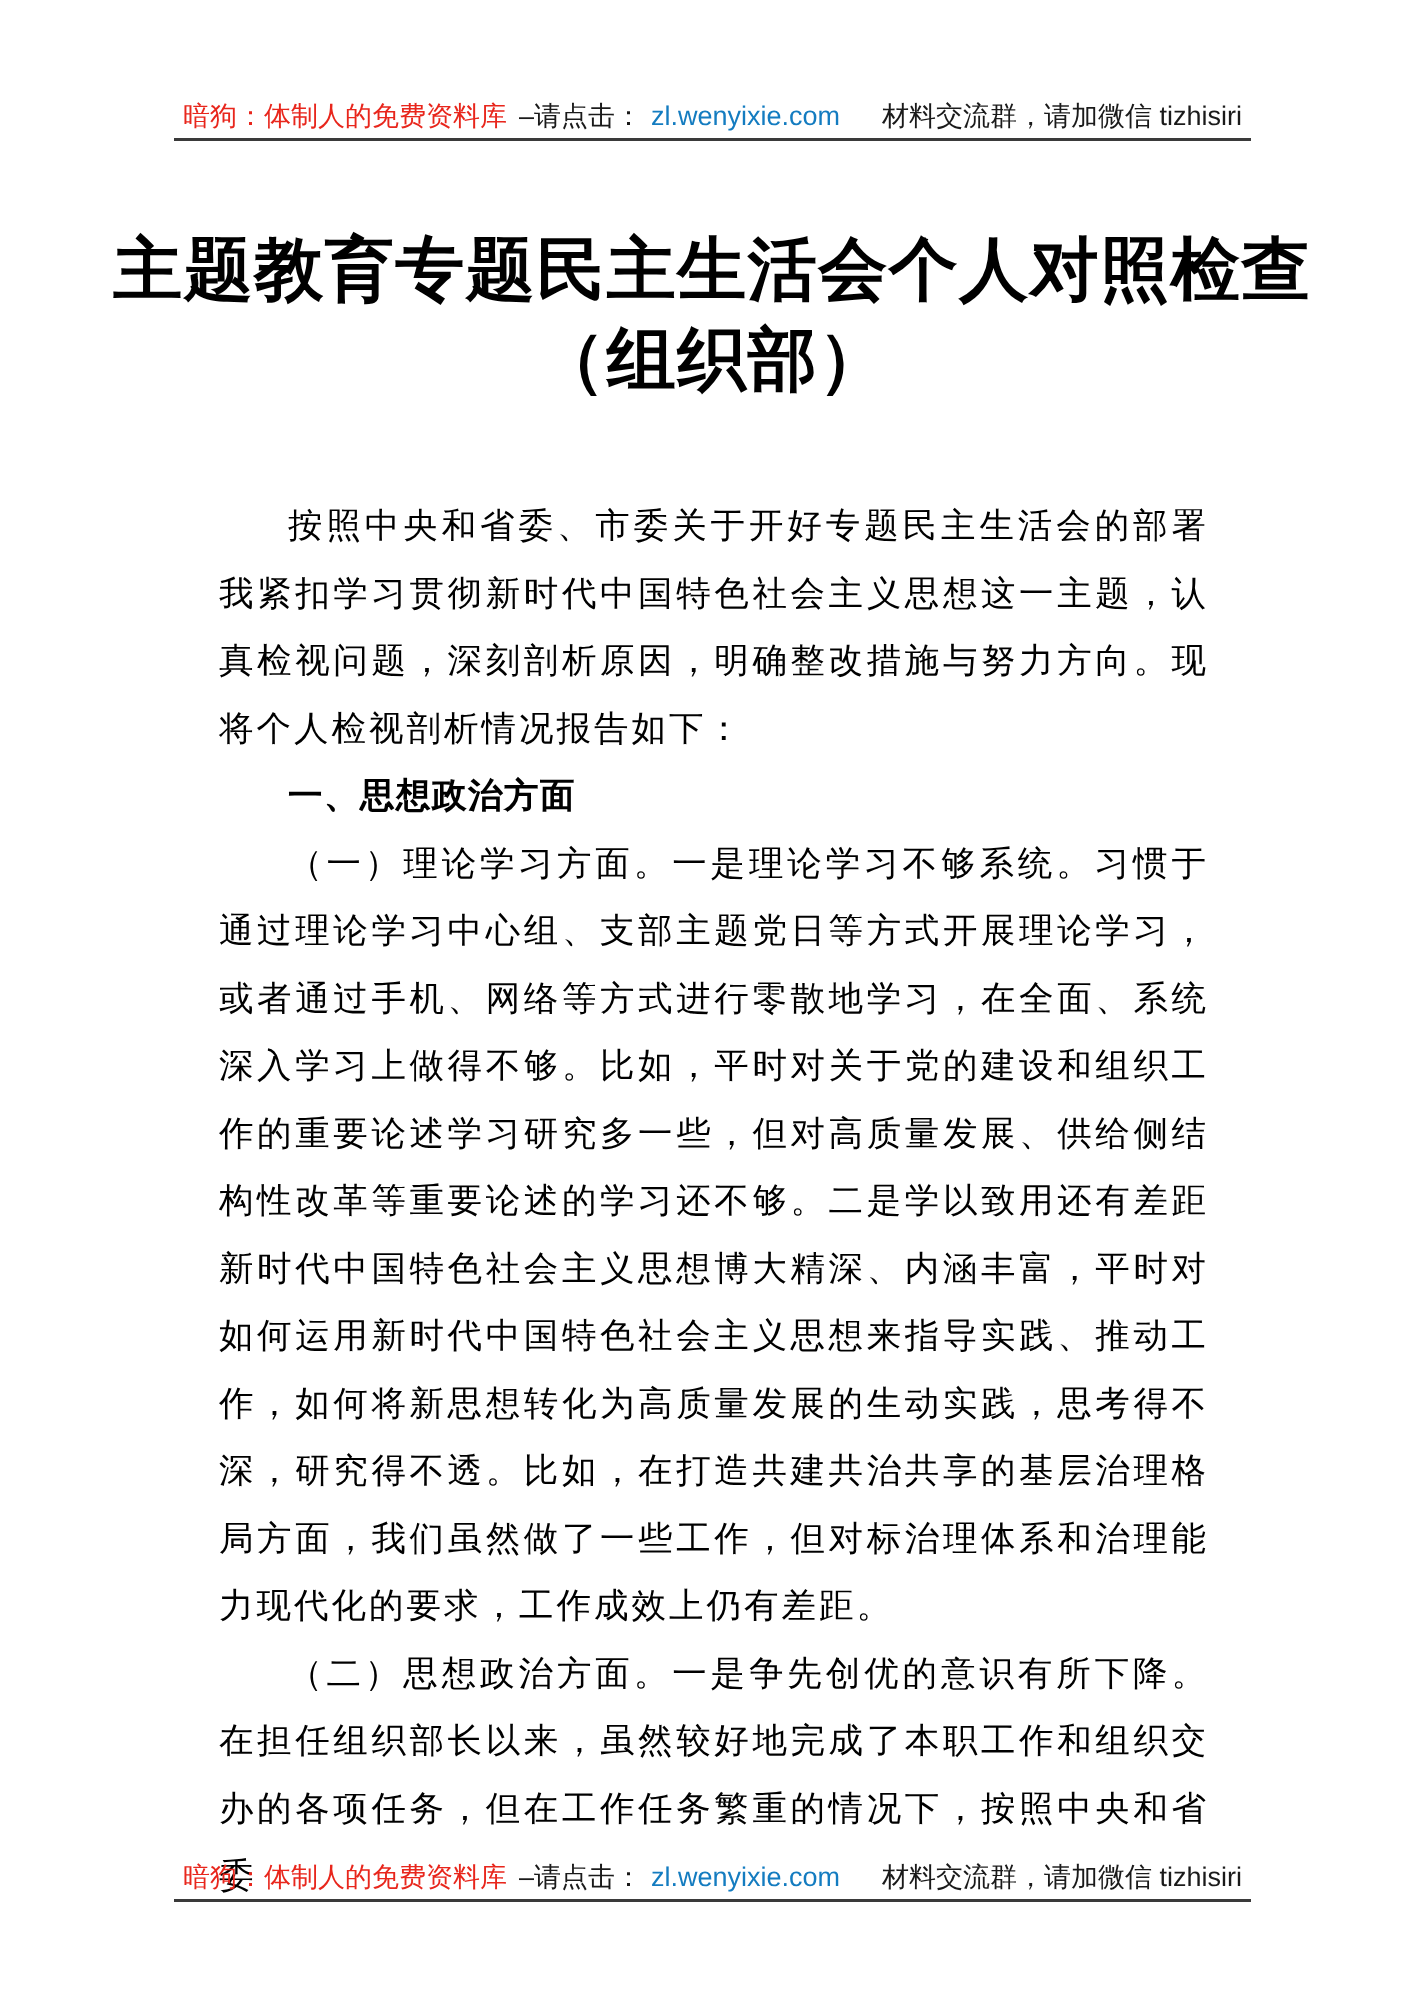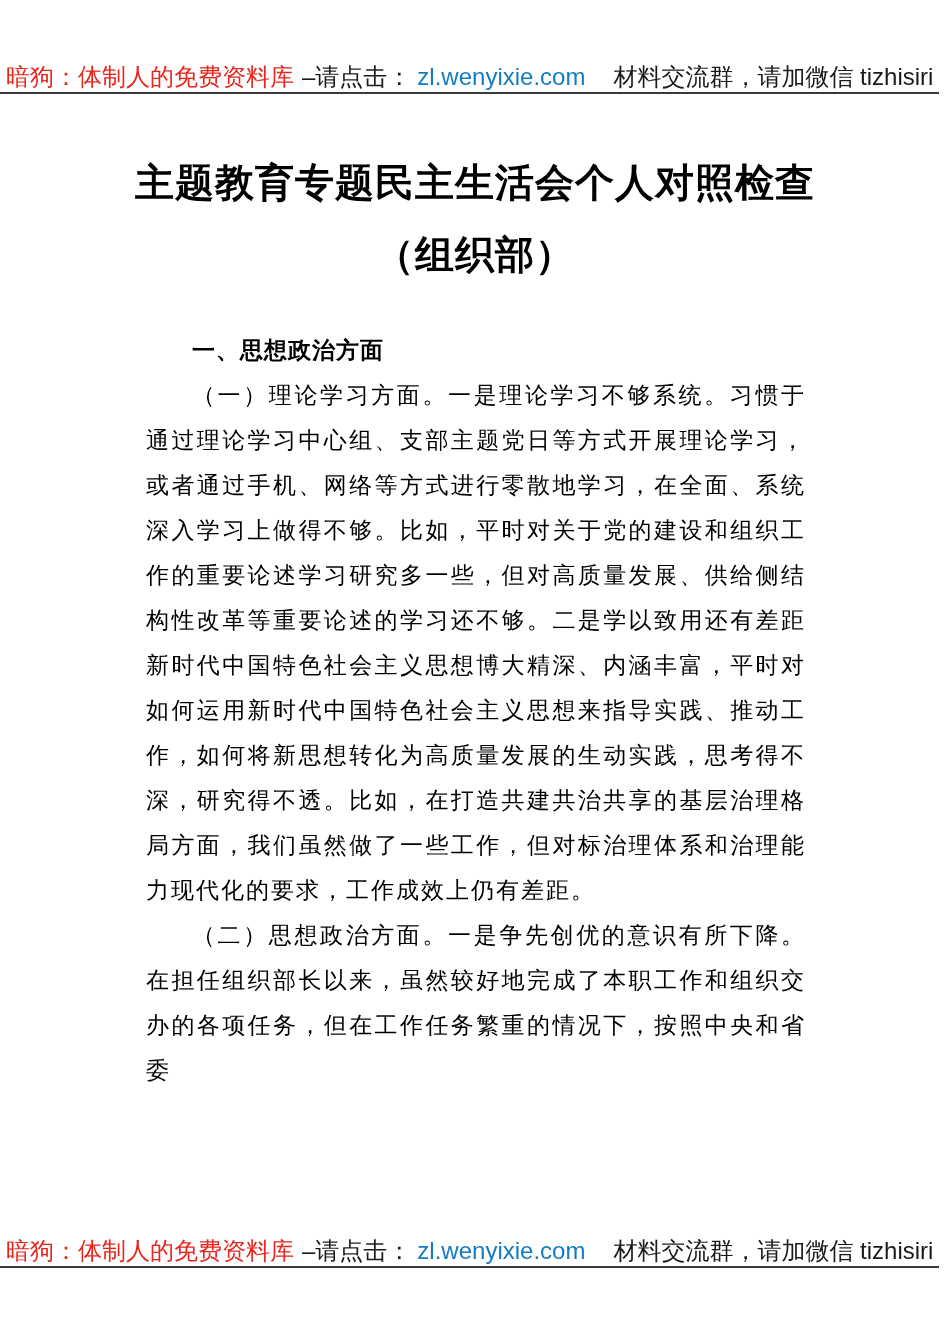--- a/index.html
+++ b/index.html
@@ -16,22 +16,23 @@
     overflow: hidden;
     font-family: "Liberation Serif", "DejaVu Serif", serif;
     color: #000000;
   }
 
   
   .banner {
     position: absolute;
     left: 0;
     right: 0;
+    text-align: center;
     font-family: "Liberation Sans", "DejaVu Sans", sans-serif;
-    font-size: 24px;
+    font-size: 18px;
     line-height: 22px;
     white-space: nowrap;
   }
   .banner.top    { top: 66px; }
   .banner.bottom { top: 1240px; }
   .banner-inner {
     display: inline-block;
     padding: 0 6px 4px 6px;
     border-bottom: 2px solid #3a3a3a;
   }
@@ -39,28 +40,28 @@
   .banner-click  { color: #1a1a1a; margin-left: 8px; }
   .banner-link   { color: #147cc0; margin-left: 6px; text-decoration: none; cursor: pointer; }
   .banner-suffix { color: #1a1a1a; margin-left: 28px; }
 
   
   .doc-title {
     position: absolute;
     left: 0;
     right: 0;
     text-align: center;
-    font-family: Liberation Sans, sans-serif;
+    font-family: Liberation Mono, monospace;
     font-weight: bold;
-    font-size: 39px;
+    font-size: 46px;
     letter-spacing: 1px;
     line-height: 46px;
   }
   .doc-title.line1 { top: 160px; }
-  .doc-title.line2 { top: 232px; }
+  .doc-title.line2 { top: 220px; }
 
   
   .doc-body {
     position: absolute;
     top: 328px;
     left: 146px;
     width: 660px;
     font-size: 23px;
     line-height: 45px;
     letter-spacing: 2px;
@@ -85,20 +86,21 @@
   <div class="banner top">
     <span class="banner-inner">
       <span class="banner-brand">暗狗：体制人的免费资料库</span><span class="banner-click">–请点击：</span><span class="banner-link">zl.wenyixie.com</span><span class="banner-suffix">材料交流群，请加微信 tizhisiri</span>
     </span>
   </div>
 
   <div class="doc-title line1">主题教育专题民主生活会个人对照检查</div>
   <div class="doc-title line2">（组织部）</div>
 
   <div class="doc-body">
+    <p class="body-para">按照中央和省委、市委关于开好专题民主生活会的部署我紧扣学习贯彻新时代中国特色社会主义思想这一主题，认真检视问题，深刻剖析原因，明确整改措施与努力方向。现将个人检视剖析情况报告如下：</p>
     <p class="section-heading">一、思想政治方面</p>
     <p class="body-para">（一）理论学习方面。一是理论学习不够系统。习惯于通过理论学习中心组、支部主题党日等方式开展理论学习，或者通过手机、网络等方式进行零散地学习，在全面、系统深入学习上做得不够。比如，平时对关于党的建设和组织工作的重要论述学习研究多一些，但对高质量发展、供给侧结构性改革等重要论述的学习还不够。二是学以致用还有差距新时代中国特色社会主义思想博大精深、内涵丰富，平时对如何运用新时代中国特色社会主义思想来指导实践、推动工作，如何将新思想转化为高质量发展的生动实践，思考得不深，研究得不透。比如，在打造共建共治共享的基层治理格局方面，我们虽然做了一些工作，但对标治理体系和治理能力现代化的要求，工作成效上仍有差距。</p>
     <p class="body-para">（二）思想政治方面。一是争先创优的意识有所下降。在担任组织部长以来，虽然较好地完成了本职工作和组织交办的各项任务，但在工作任务繁重的情况下，按照中央和省委</p>
   </div>
 
   <div class="banner bottom">
     <span class="banner-inner">
       <span class="banner-brand">暗狗：体制人的免费资料库</span><span class="banner-click">–请点击：</span><span class="banner-link">zl.wenyixie.com</span><span class="banner-suffix">材料交流群，请加微信 tizhisiri</span>
     </span>
   </div>

